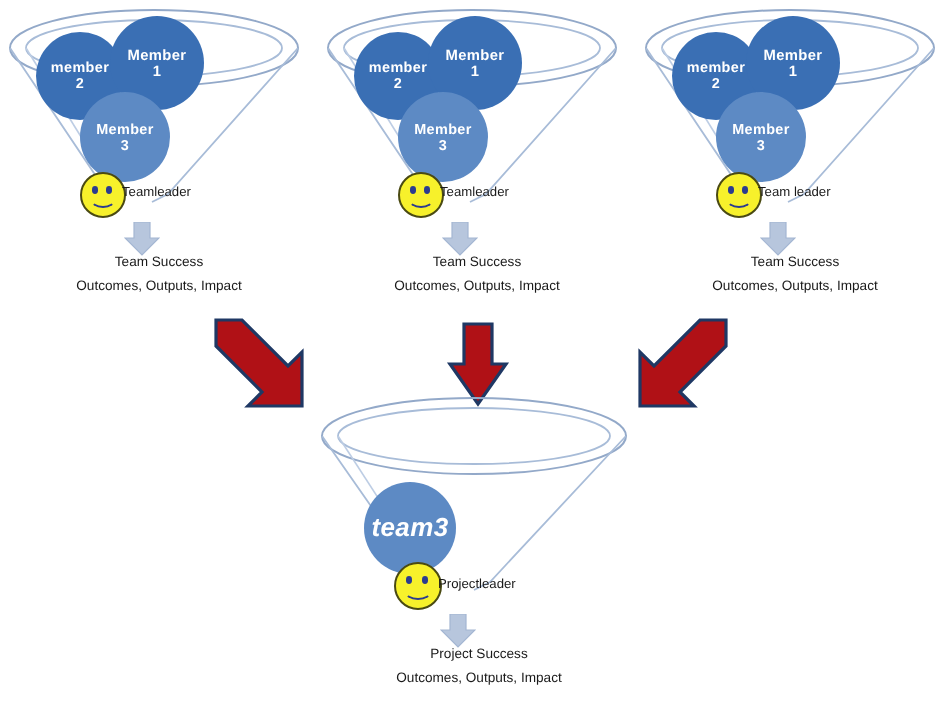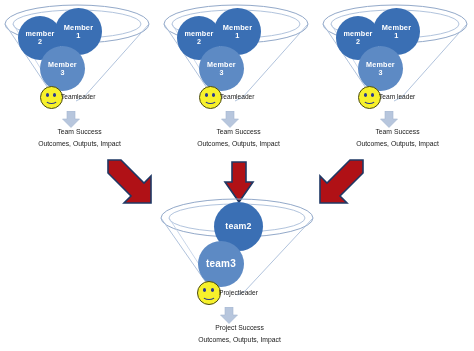--- a/index.html
+++ b/index.html
@@ -163,24 +163,21 @@
 
   <div class="funnel-group bottom" style="left:157px;top:196px;">
     <svg class="funnel-svg" width="165" height="120" viewBox="0 0 165 120">
       <ellipse cx="80" cy="22" rx="76" ry="19" fill="none" stroke="#93a9c9" stroke-width="1"></ellipse>
       <ellipse cx="80" cy="22" rx="68" ry="14" fill="none" stroke="#a8bcd8" stroke-width="0.9"></ellipse>
       <path d="M 4 22 L 55 95 L 61 99" fill="none" stroke="#a8bcd8" stroke-width="0.9"></path>
       <path d="M 156 22 L 88 95 L 80 99" fill="none" stroke="#a8bcd8" stroke-width="0.9"></path>
       <path d="M 12 22 L 58 93" fill="none" stroke="#bdcde4" stroke-width="0.8"></path>
     </svg>
 
-    <div class="circle c-m1" style="left:57px;top:6px;width:49px;height:49px;font-size:8.8px;">
-      <span>team2</span>
-    </div>
-    <div class="circle c-m3" style="left:41px;top:45px;width:46px;height:46px;font-size:10px;">
+    <div class="circle c-m3" style="left:25px;top:45px;width:46px;height:46px;font-size:13px;font-style:italic;">
       <span>team3</span>
     </div>
 
     <div class="smiley" style="left:40px;top:85px;width:22px;height:22px;">
       <div class="eye" style="left:5px;top:6px;"></div>
       <div class="eye" style="left:13px;top:6px;"></div>
       <div class="mouth" style="left:4px;top:9px;width:12px;height:7px;"></div>
     </div>
     <div class="leader-label" style="left:62px;top:93px;">Projectleader</div>
 

